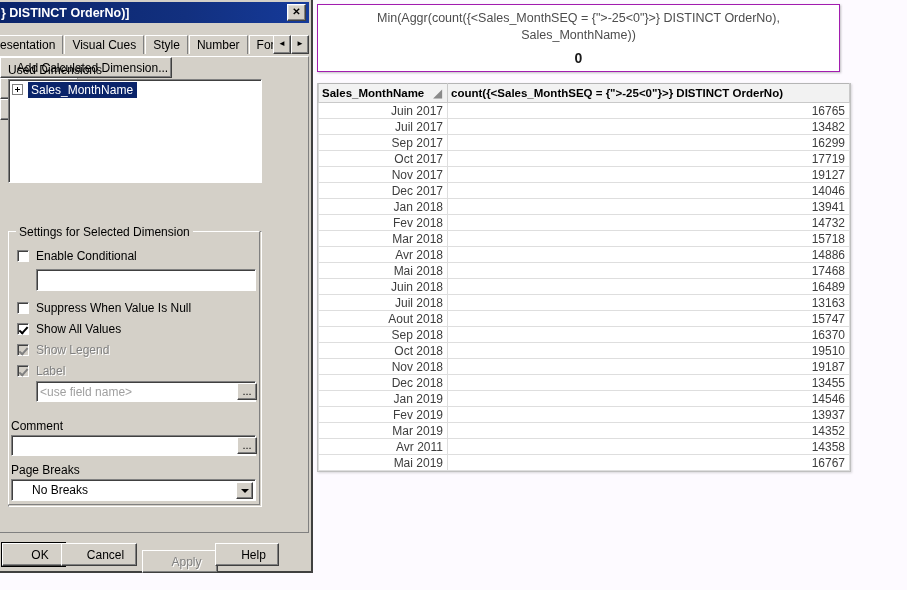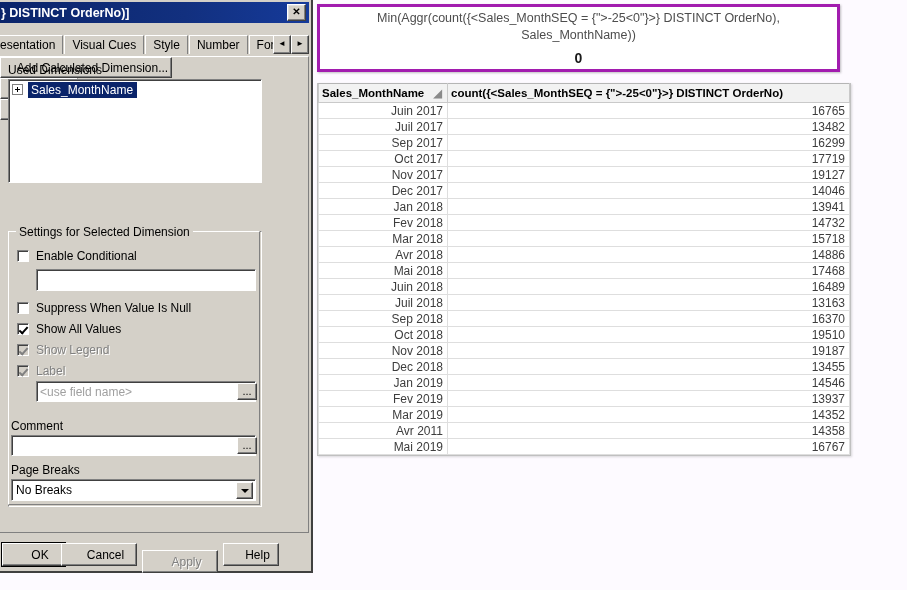--- a/index.html
+++ b/index.html
@@ -296,21 +296,21 @@
     position: absolute;
     background: #ffffff;
     border: 1px solid #808080;
     border-right-color: #ffffff;
     border-bottom-color: #ffffff;
     box-shadow: inset 1px 1px 0 #404040;
     box-sizing: border-box;
     display: flex;
     align-items: center;
     font-size: 12px;
-    padding-left: 4px;
+    padding-left: 20px;
     cursor: pointer;
   }
   .combo-arrow {
     position: absolute;
     right: 2px; top: 2px;
     width: 17px; height: 17px;
     background: #d4d0c8;
     border: 1px solid #ffffff;
     border-right-color: #404040;
     border-bottom-color: #404040;
@@ -334,21 +334,21 @@
     height: 34px;
   }
   #btnbar .btn { position: absolute; top: 6px; height: 23px; }
 
   
   #expbox {
     position: absolute;
     left: 317px; top: 4px;
     width: 523px; height: 68px;
     background: #ffffff;
-    border: 3px solid #a21caf;
+    border: 1px solid #a21caf;
     box-shadow: 1px 1px 2px rgba(120,120,120,0.45);
     box-sizing: border-box;
     display: flex;
     flex-direction: column;
     align-items: center;
     justify-content: center;
     padding: 2px 6px;
   }
   #expbox .exptext {
     font-size: 12.5px;
@@ -502,21 +502,21 @@
           <span class="arrow-dn"></span>
         </span>
     </div>
 
   </div>
 
   <div id="btnbar">
     <div class="btn default" style="left:3px; width:63px;">OK</div>
     <div class="btn" style="left:62px; width:76px;">Cancel</div>
     <div class="btn disabled" style="left:143px; width:76px;">Apply</div>
-    <div class="btn" style="left:224px; width:56px;">Help</div>
+    <div class="btn" style="left:216px; width:64px;">Help</div>
   </div>
 
 </div>
 
 <div id="expbox">
   <div class="exptext">Min(Aggr(count({&lt;Sales_MonthSEQ = {"&gt;-25&lt;0"}&gt;} DISTINCT OrderNo), Sales_MonthName))</div>
   <div class="expval">0</div>
 </div>
 
 <div id="tablewrap">
@@ -577,20 +577,24 @@
         </tr>
         <tr>
           <td class="c1">Juin 2018</td>
           <td class="c2">16489</td>
         </tr>
         <tr>
           <td class="c1">Juil 2018</td>
           <td class="c2">13163</td>
         </tr>
         <tr>
+          <td class="c1">Aout 2018</td>
+          <td class="c2">15747</td>
+        </tr>
+        <tr>
           <td class="c1">Sep 2018</td>
           <td class="c2">16370</td>
         </tr>
         <tr>
           <td class="c1">Oct 2018</td>
           <td class="c2">19510</td>
         </tr>
         <tr>
           <td class="c1">Nov 2018</td>
           <td class="c2">19187</td>

